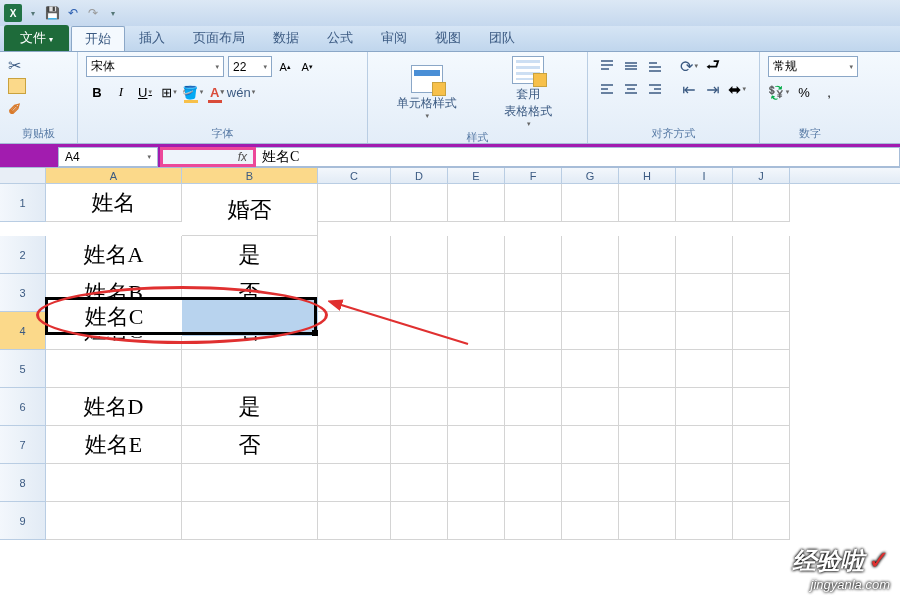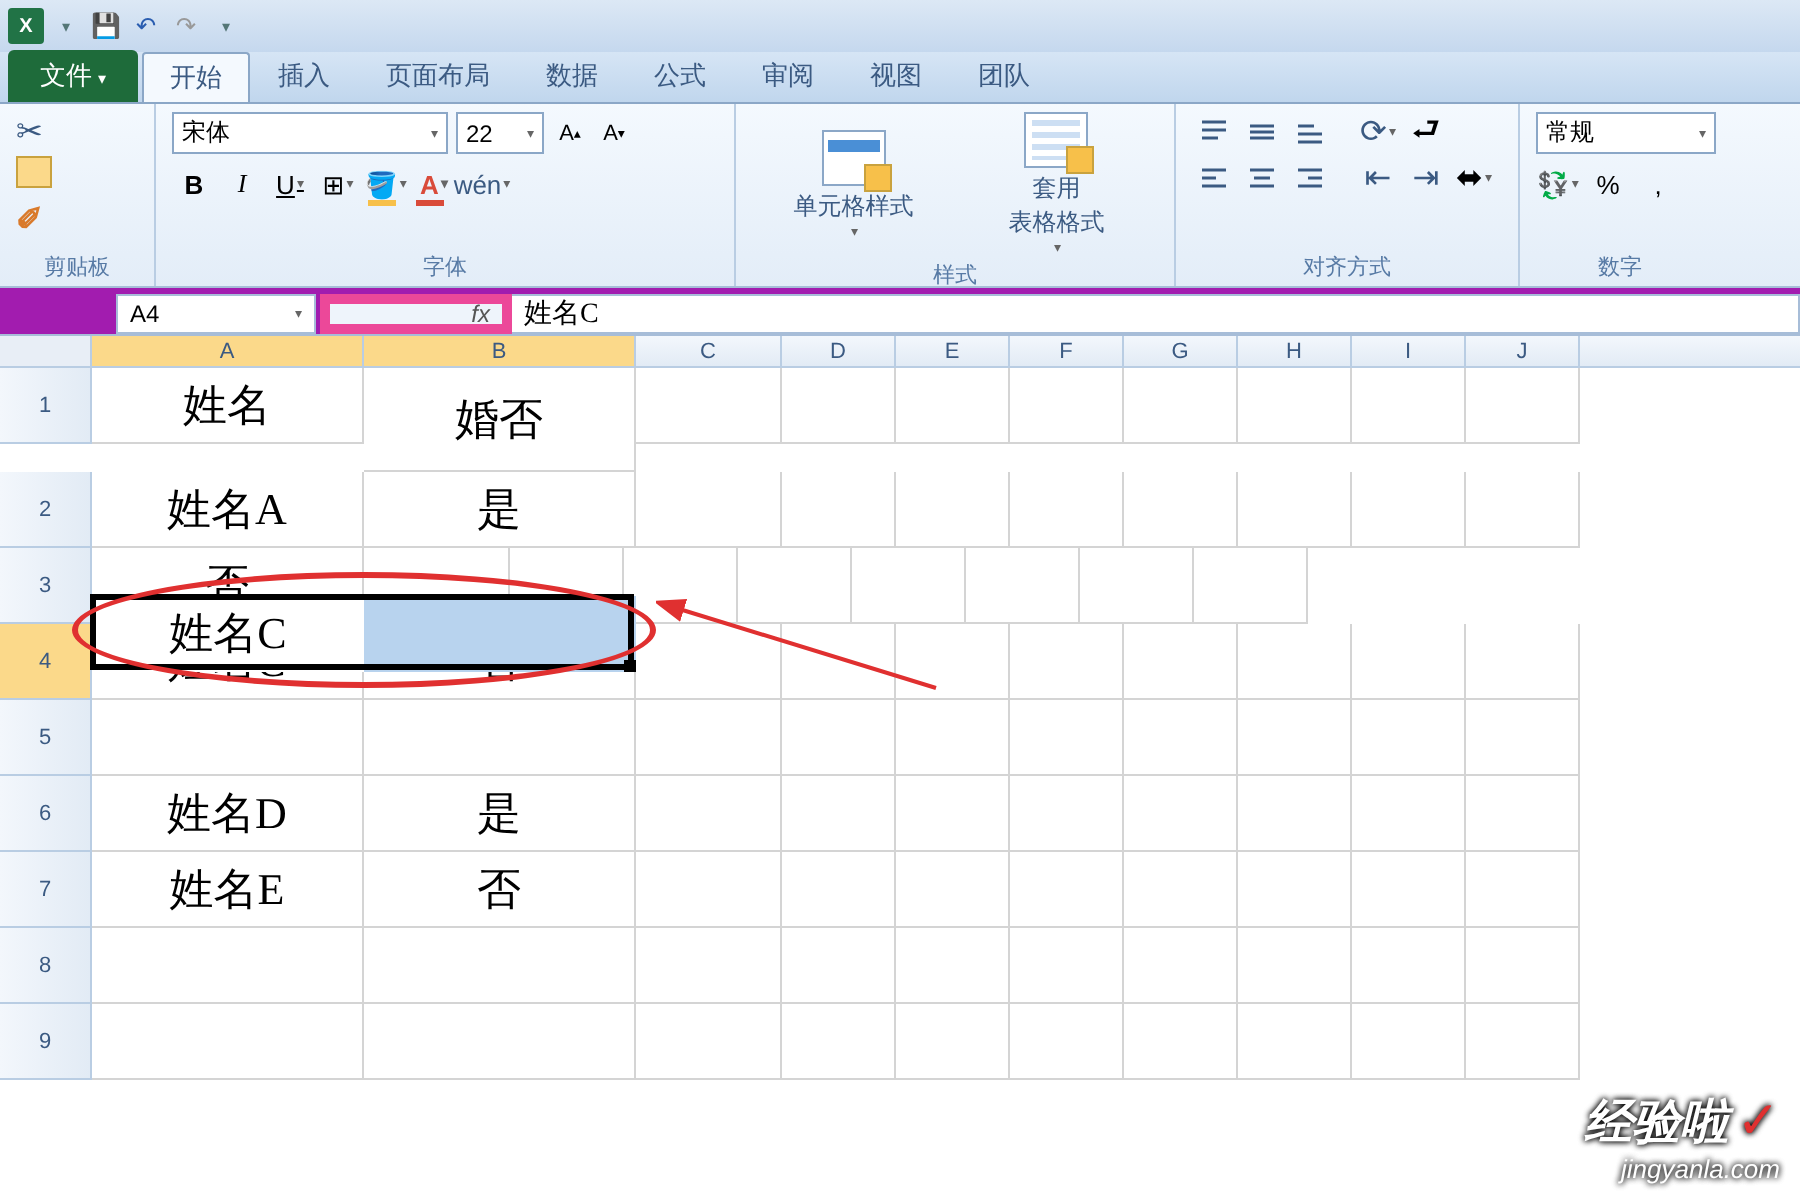--- a/index.html
+++ b/index.html
@@ -61,21 +61,21 @@
 .al-btn { width: 22px; height: 20px; display: inline-flex; align-items: center; justify-content: center; color: #3b5a82; }
 .wrap-ic, .merge-ic { width: 22px; height: 20px; display: inline-flex; align-items: center; justify-content: center; }
 
 .number-group { width: 100px; border-right: none; }
 .number-body { flex: 1; }
 .num-dd { width: 90px; height: 21px; border: 1px solid #8ba7c7; background: #fff; font-size: 12px; padding: 0 4px; display: flex; align-items: center; justify-content: space-between; margin-bottom: 4px; }
 .num-row { display: flex; gap: 3px; }
 
 .formula-bar { height: 24px; background: #a21caf; border-bottom: 1px solid #a7bdd8; display: flex; align-items: flex-end; font-size: 12px; }
 .name-box { width: 100px; height: 20px; background: #fff; border: 1px solid #a7bdd8; margin: 0 2px 0 58px; display: flex; align-items: center; padding: 0 6px; justify-content: space-between; }
-.fx-btns { width: 96px; height: 20px; border: 5px solid #ec4899; background: #eef4fb; display: flex; align-items: center; justify-content: flex-end; padding: 0 6px; font-style: italic; color: #555; gap: 4px; }
+.fx-btns { width: 96px; height: 20px; border: 3px solid #ec4899; background: #eef4fb; display: flex; align-items: center; justify-content: flex-end; padding: 0 6px; font-style: italic; color: #555; gap: 4px; }
 .formula-input { flex: 1; height: 20px; background: #fff; border: 1px solid #a7bdd8; border-left: none; padding: 0 6px; display: flex; align-items: center; font-family: "SimSun", serif; font-size: 14px; }
 
 .sheet { position: relative; }
 .corner { position: absolute; left: 0; top: 0; width: 46px; height: 16px; background: #e8eef6; border-right: 1px solid #b9cde3; border-bottom: 1px solid #b9cde3; }
 .col-headers { display: flex; margin-left: 46px; height: 16px; background: linear-gradient(#f3f7fc, #e2ebf5); border-bottom: 1px solid #b9cde3; }
 .col-h { border-right: 1px solid #b9cde3; text-align: center; font-size: 11px; color: #3b5a82; line-height: 16px; }
 .col-h.sel { background: #fbd98a; }
 
 .rows { }
 .row { display: flex; }
@@ -305,20 +305,21 @@
         <div class="cell" style="width: 57px; height: 38px;"></div>
         <div class="cell" style="width: 57px; height: 38px;"></div>
         <div class="cell" style="width: 57px; height: 38px;"></div>
         <div class="cell" style="width: 57px; height: 38px;"></div>
         <div class="cell" style="width: 57px; height: 38px;"></div>
         <div class="cell" style="width: 57px; height: 38px;"></div>
         <div class="cell" style="width: 57px; height: 38px;"></div>
       </div>
       <div class="row">
         <div class="row-h" style="height: 38px;">3</div>
+        <div class="cell" style="width: 136px; height: 38px;">姓名B</div>
         <div class="cell" style="width: 136px; height: 38px;">否</div>
         <div class="cell" style="width: 73px; height: 38px;"></div>
         <div class="cell" style="width: 57px; height: 38px;"></div>
         <div class="cell" style="width: 57px; height: 38px;"></div>
         <div class="cell" style="width: 57px; height: 38px;"></div>
         <div class="cell" style="width: 57px; height: 38px;"></div>
         <div class="cell" style="width: 57px; height: 38px;"></div>
         <div class="cell" style="width: 57px; height: 38px;"></div>
         <div class="cell" style="width: 57px; height: 38px;"></div>
       </div>

